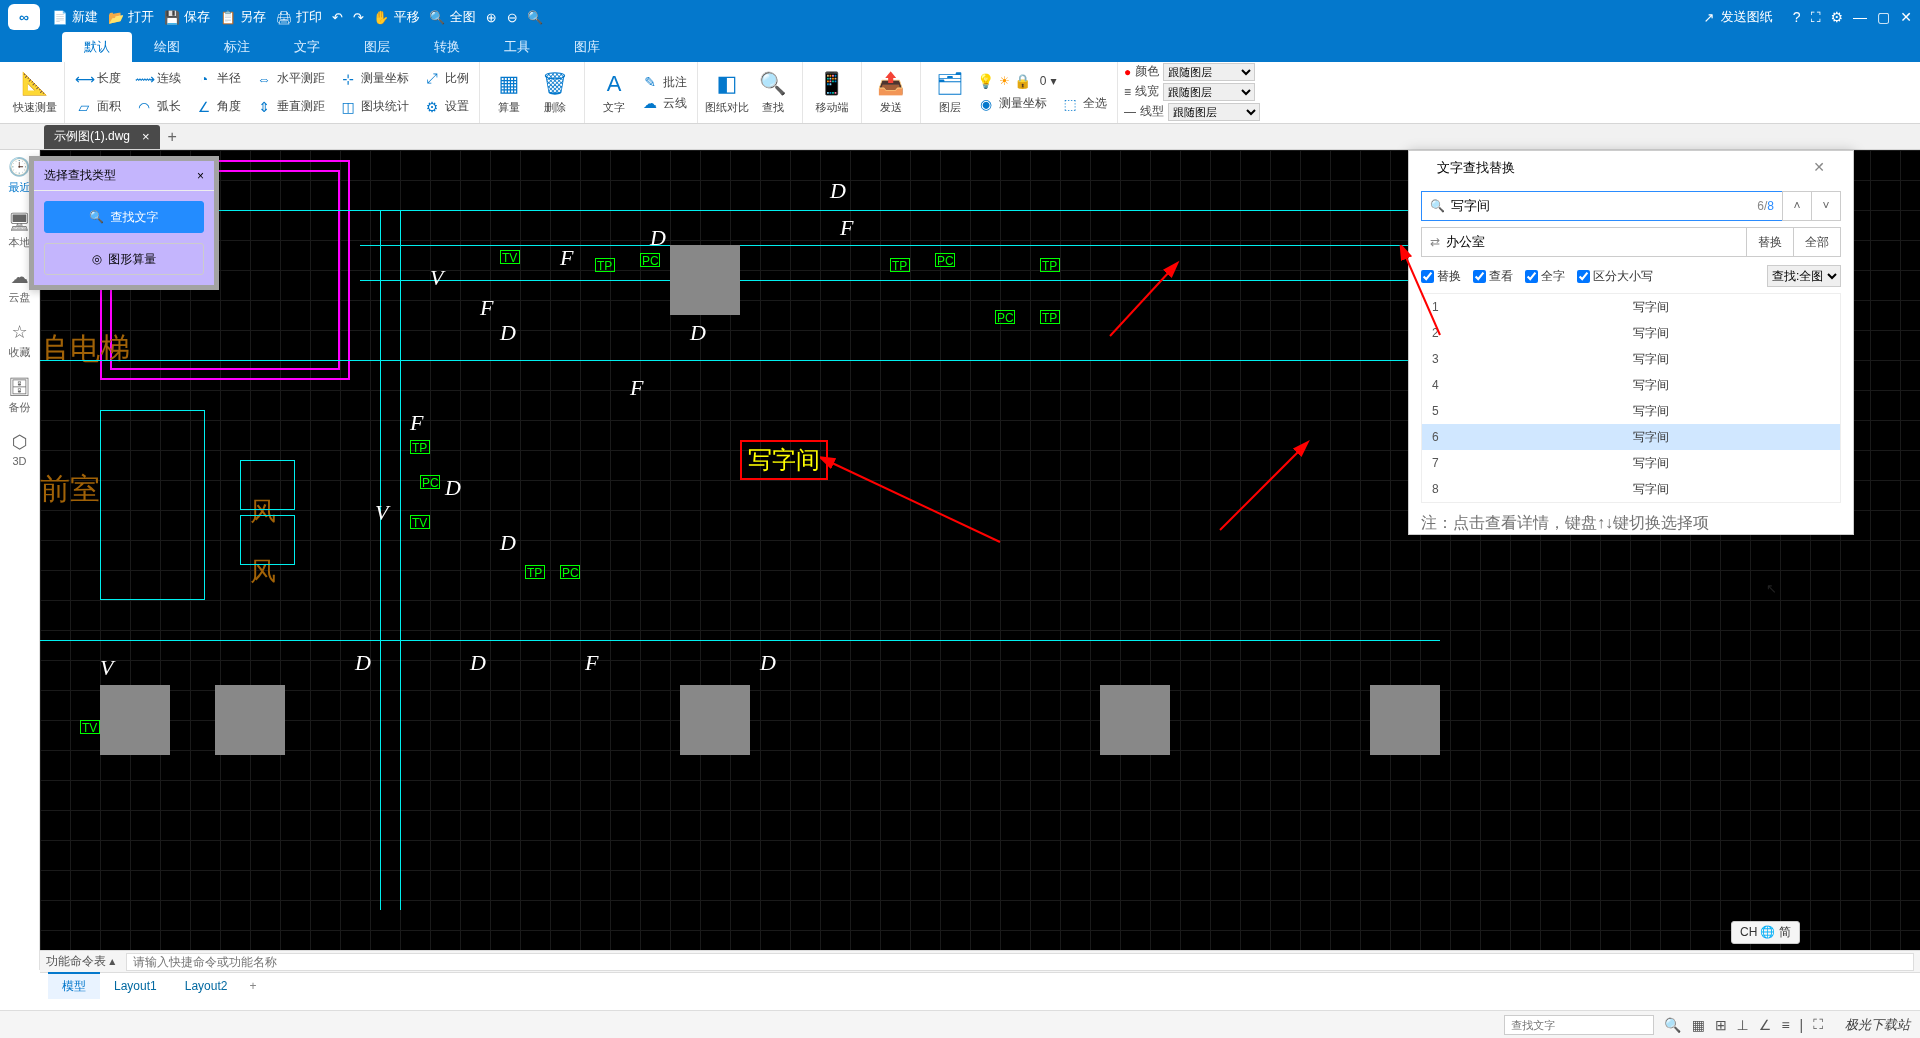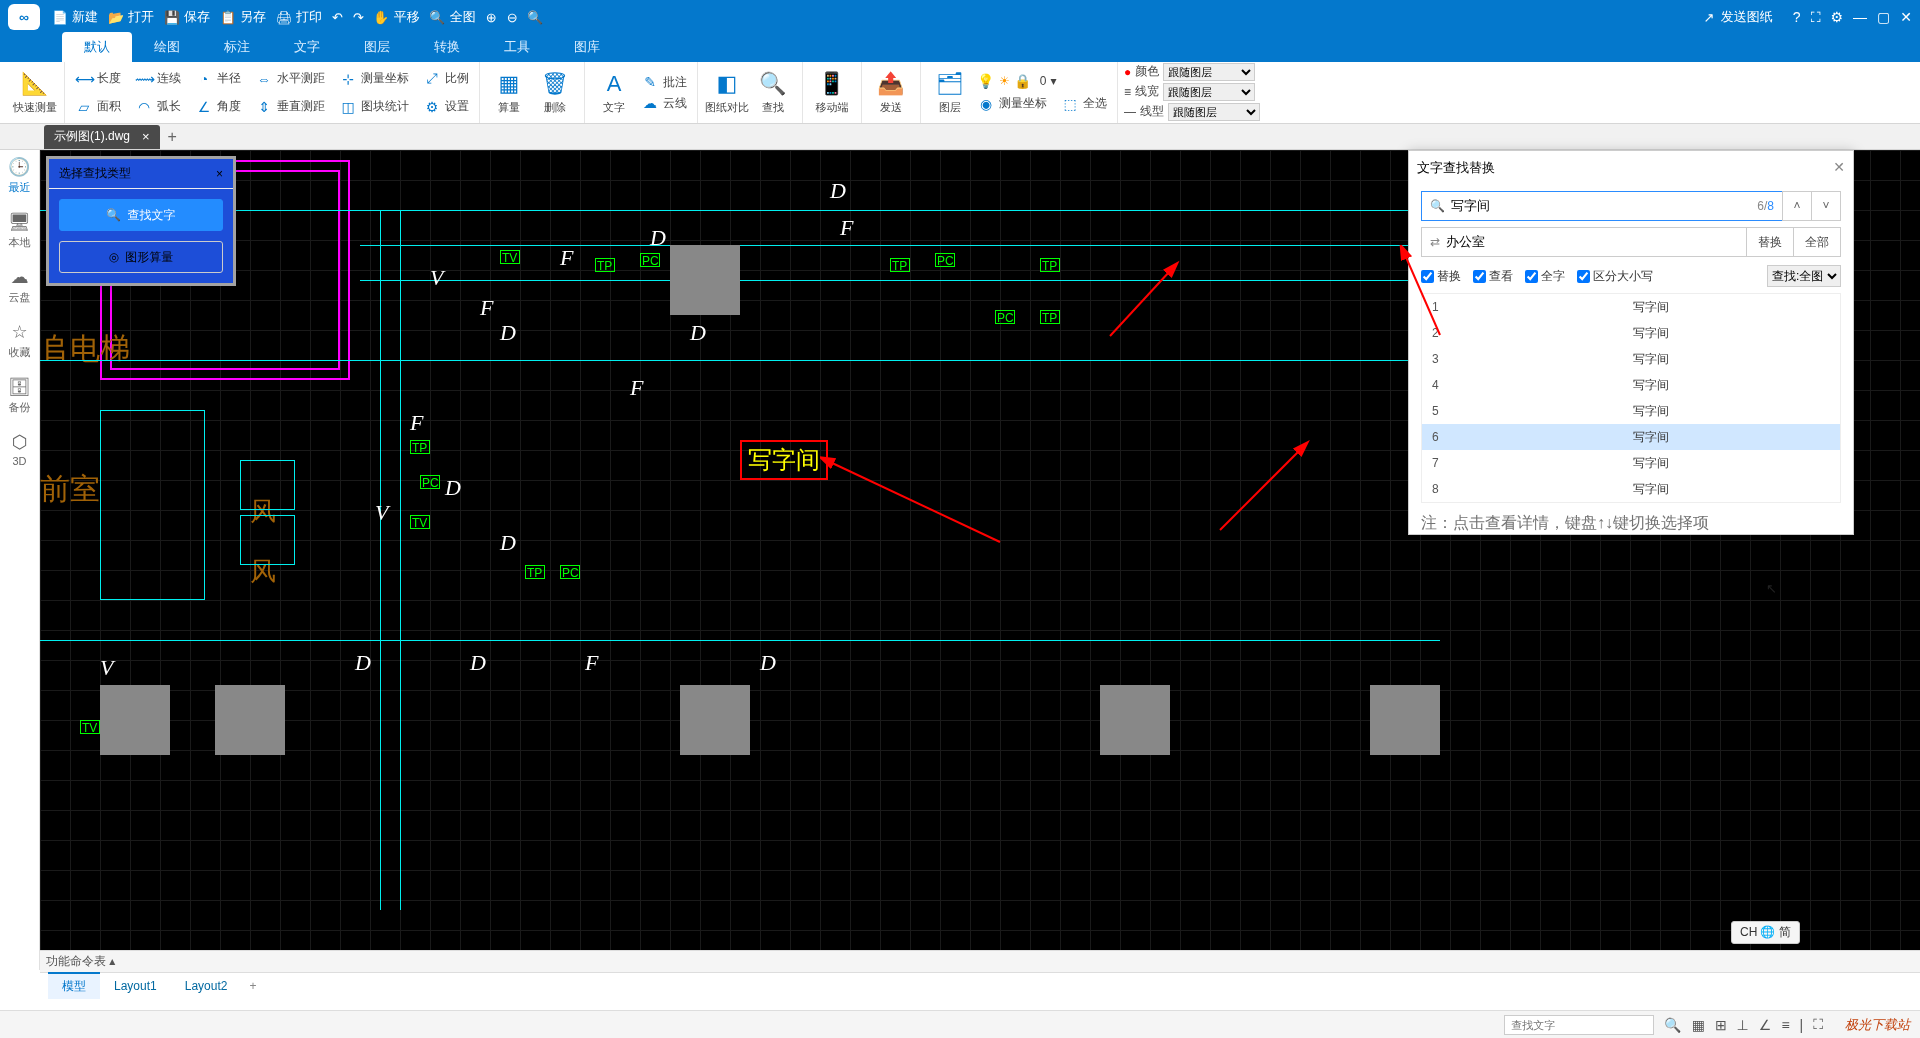--- a/index.html
+++ b/index.html
@@ -49,30 +49,30 @@
 .canvas .cad-box { position: absolute; border: 1px solid #0f0; width: 20px; height: 14px; }
 .canvas .cad-rect { position: absolute; background: #888; }
 .canvas .cad-magenta { position: absolute; border: 2px solid #f0f; }
 .canvas .cad-cyan-box { position: absolute; border: 1px solid #0ee; }
 .canvas .highlight-text { position: absolute; color: #ff0; font-family: serif; font-size: 24px; border: 2px solid #f00; padding: 2px 6px; }
 .canvas .vline { position: absolute; width: 1px; background: #0ee; }
 .canvas .hline { position: absolute; height: 1px; background: #0ee; }
 .canvas .ime { position: absolute; right: 120px; bottom: 6px; background: #f5f5f5; border: 1px solid #ccc; padding: 2px 8px; font-size: 12px; color: #333; border-radius: 3px; }
 
 
-.search-type-panel { position: absolute; left: 46px; top: 156px; width: 190px; background: #1d4ed8; border: 3px solid #a3a3a3; box-shadow: 0 2px 8px rgba(0,0,0,0.2); z-index: 50; }
+.search-type-panel { position: absolute; left: 29px; top: 156px; width: 190px; background: #c4b5fd; border: 5px solid #a3a3a3; box-shadow: 0 2px 8px rgba(0,0,0,0.2); z-index: 50; }
 .search-type-panel .hdr { display: flex; align-items: center; justify-content: space-between; padding: 6px 10px; border-bottom: 1px solid #eee; font-size: 12px; }
 .search-type-panel .hdr .x { cursor: pointer; }
 .search-type-panel .body { padding: 10px; display: flex; flex-direction: column; gap: 10px; }
 .search-type-panel .btn { display: flex; align-items: center; justify-content: center; gap: 6px; height: 32px; border: 1px solid #ccc; border-radius: 3px; cursor: pointer; font-size: 12px; }
 .search-type-panel .btn.primary { background: #238cff; color: #fff; border-color: #238cff; }
 
 
 .find-panel { position: absolute; right: 66px; top: 150px; width: 446px; background: #fff; border: 1px solid #ccc; box-shadow: 0 2px 12px rgba(0,0,0,0.25); z-index: 60; }
-.find-panel .hdr { display: flex; justify-content: space-between; padding: 8px 8px; font-size: 13px; }
+.find-panel .hdr { display: flex; justify-content: space-between; padding: 8px 28px; font-size: 13px; }
 .find-panel .hdr .x { cursor: pointer; color: #888; font-size: 14px; }
 .find-panel .search-row { display: flex; align-items: center; margin: 6px 12px; }
 .find-panel .search-box { flex: 1; display: flex; align-items: center; border: 1px solid #2a8cff; height: 30px; padding: 0 8px; }
 .find-panel .search-box input { border: none; outline: none; flex: 1; font-size: 13px; }
 .find-panel .search-box .count { color: #888; font-size: 12px; }
 .find-panel .search-box .count .total { color: #2a8cff; }
 .find-panel .nav-btn { width: 30px; height: 30px; border: 1px solid #ccc; margin-left: -1px; display: flex; align-items: center; justify-content: center; cursor: pointer; color: #666; }
 .find-panel .replace-row { display: flex; align-items: center; margin: 0 12px 8px; }
 .find-panel .replace-box { flex: 1; display: flex; align-items: center; border: 1px solid #ccc; height: 30px; padding: 0 8px; }
 .find-panel .replace-box input { border: none; outline: none; flex: 1; font-size: 13px; }
@@ -99,21 +99,21 @@
 
 .layouttabs { position: absolute; left: 40px; right: 0; top: 972px; height: 26px; background: #fff; border-top: 1px solid #ddd; display: flex; align-items: center; padding-left: 8px; font-size: 12px; }
 .layouttabs .ltab { padding: 4px 14px; cursor: pointer; color: #0369a1; }
 .layouttabs .ltab.active { background: #e9f3ff; color: #0478cc; border-top: 2px solid #0478cc; }
 .layouttabs .plus { padding: 0 8px; cursor: pointer; color: #888; }
 
 
 .statusbar { position: absolute; left: 0; right: 0; bottom: 0; height: 28px; background: #f5f5f5; border-top: 1px solid #ddd; display: flex; align-items: center; justify-content: flex-end; padding: 0 10px; gap: 10px; font-size: 12px; color: #555; }
 .statusbar .search { width: 150px; height: 20px; border: 1px solid #ccc; padding: 0 6px; font-size: 11px; }
 .statusbar .sicon { cursor: pointer; font-size: 14px; }
-.statusbar .logo-txt { color: #c2410c; font-style: italic; margin-left: 12px; font-size: 13px; }
+.statusbar .logo-txt { color: #404040; font-style: italic; margin-left: 12px; font-size: 13px; }
 
 .cn-text { position: absolute; color: #a16207; font-size: 30px; font-family: Liberation Serif, serif; margin-top: 24px; }
 </style>
 </head>
 <body>
 
 <div class="titlebar">
   <div class="logo">∞</div>
   <div class="tb-item">
       <span class="tb-icon">📄</span>
@@ -577,20 +577,21 @@
   <defs>
       <marker id="ah4" markerWidth="10" markerHeight="10" refX="2" refY="3" orient="auto">
         <path d="M0,0 L0,6 L9,3 z" fill="#f00"></path>
       </marker>
     </defs>
   <line x1="20" y1="90" x2="100" y2="10" stroke="#f00" stroke-width="2" marker-end="url(#ah4)"></line>
 </svg>
 
 <div class="cmdbar">
   <span class="label">功能命令表 ▴</span>
+  <input type="text" placeholder="请输入快捷命令或功能名称" style="">
 </div>
 
 <div class="layouttabs">
   <div class="ltab active">模型</div>
   <div class="ltab">Layout1</div>
   <div class="ltab">Layout2</div>
   <div class="plus">+</div>
 </div>
 
 <div class="statusbar">

